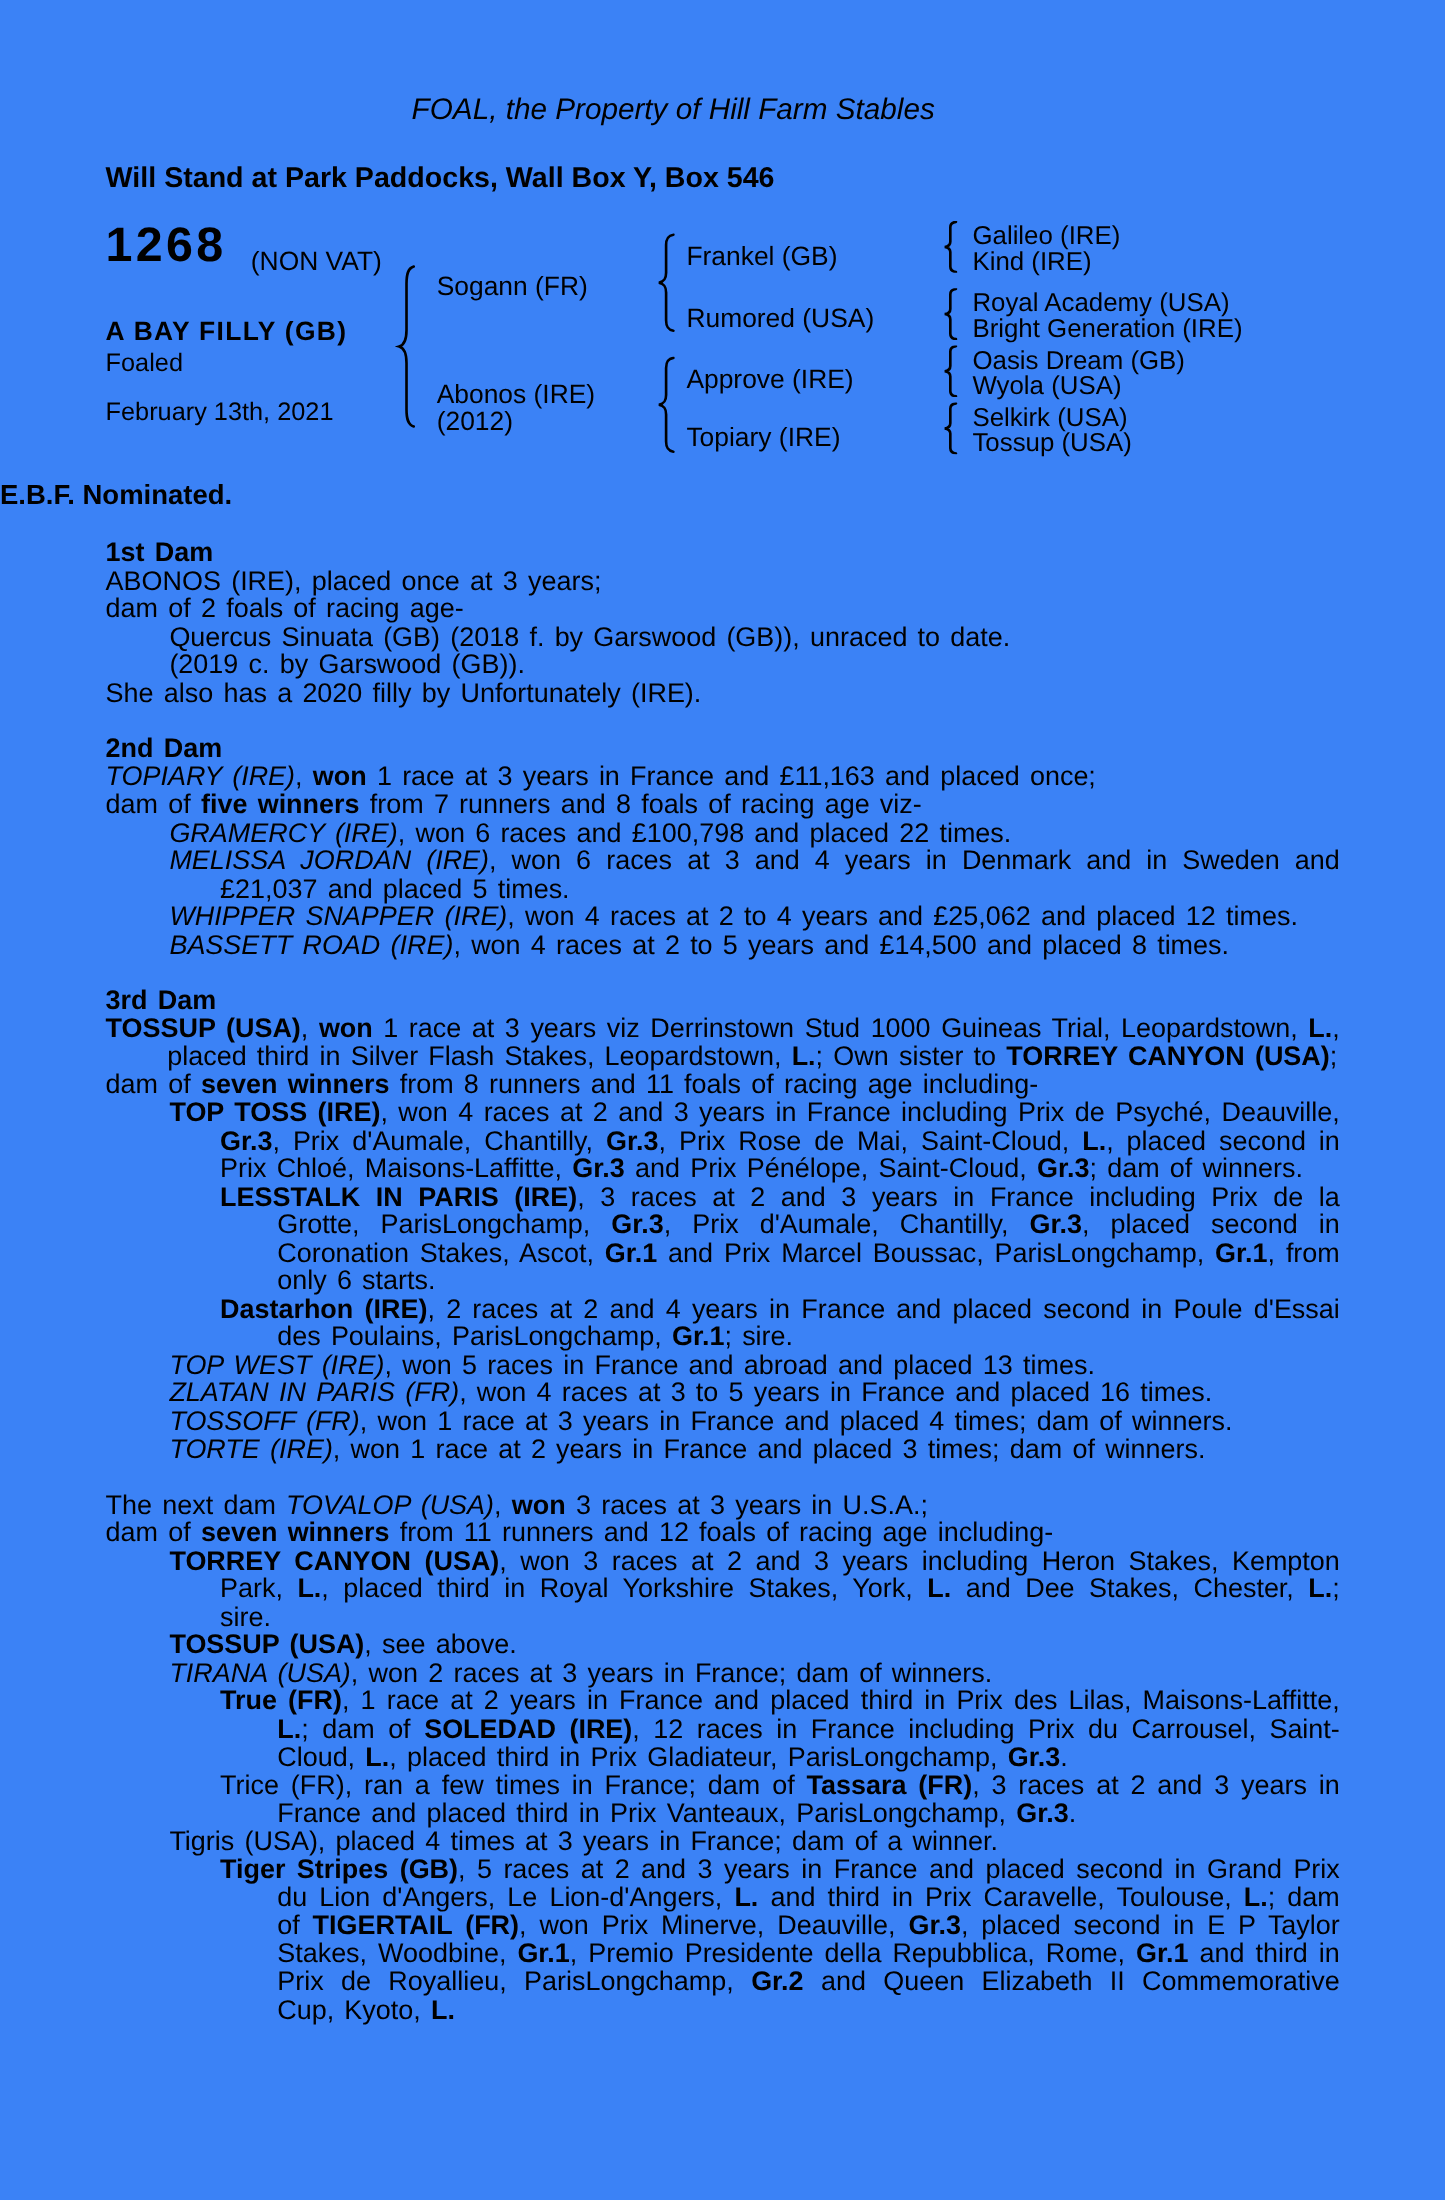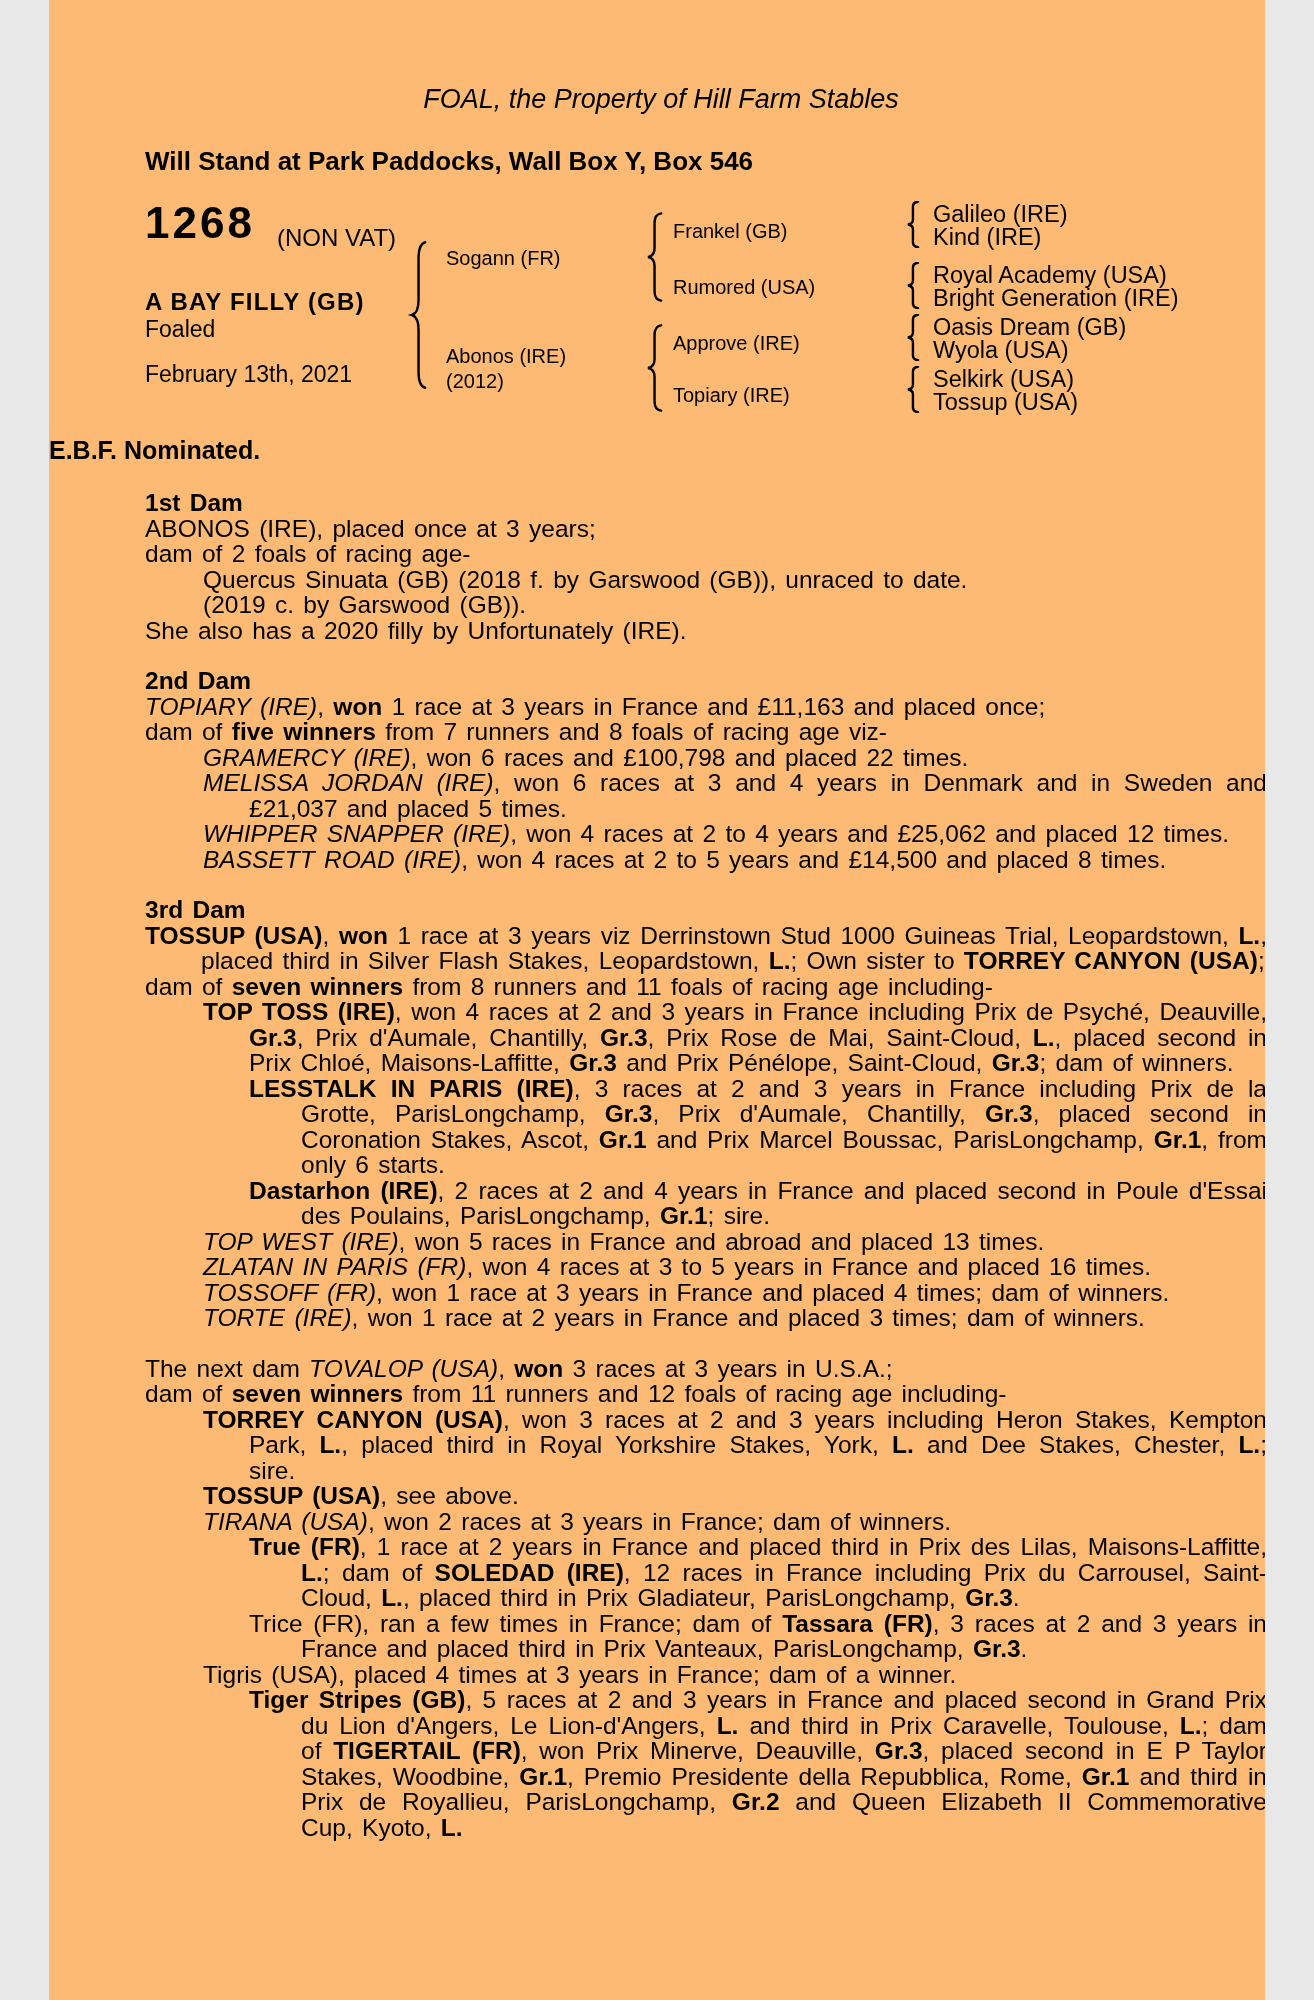--- a/index.html
+++ b/index.html
@@ -1,33 +1,33 @@
 <!DOCTYPE html>
 <html><head>
 <meta charset="utf-8">
 <style>
   html,body { margin:0; padding:0; background:#e8e8e8; }
   .page {
-    position:relative; width:1216px; height:2000px; margin:0 auto;
-    background:#fdba74; color:#000;
+    position:relative; width:1314px; height:2000px; margin:0 auto;
+    background:#3b82f6; color:#000;
     font-family:"Liberation Sans", sans-serif;
     overflow:hidden;
   }
   .abs { position:absolute; }
   .title {
     top:84px; left:0; width:1224px; text-align:center;
     font-size:27px; font-style:italic; white-space:nowrap;
   }
   .stand { top:146px; left:96px; font-size:26px; font-weight:bold; white-space:nowrap; }
   .lot { top:201px; left:96px; font-size:44px; font-weight:bold; letter-spacing:3px; line-height:1; }
   .nonvat { top:224px; left:228px; font-size:24px; }
   .horse { top:288px; left:96px; font-size:24px; font-weight:bold; letter-spacing:1.2px; white-space:nowrap;text-align:right; }
   .foaled { top:316px; left:96px; font-size:23px; }
   .foaldate { top:341px; left:96px; font-size:23px; white-space:nowrap;margin-top:20px; }
-  .pname { position:absolute; font-size:20px; white-space:nowrap; line-height:1.05; }
+  .pname { position:absolute; font-size:24px; white-space:nowrap; line-height:1.05; }
   .g3 { font-size:23.5px; }
   .brace { position:absolute; }
   .ebf { top:436px; left:0; width:1300px; text-align:left; font-size:25px; font-weight:bold; }
   .bodytext {
     position:absolute; top:490px; left:96px; width:1122px;
     font-size:24.5px; line-height:25.5px; word-spacing:2.5px;
   }
   .p { text-align:justify; }
   .head { font-weight:bold; text-align:left; }
   .hang { padding-left:56px; text-indent:-56px; }

